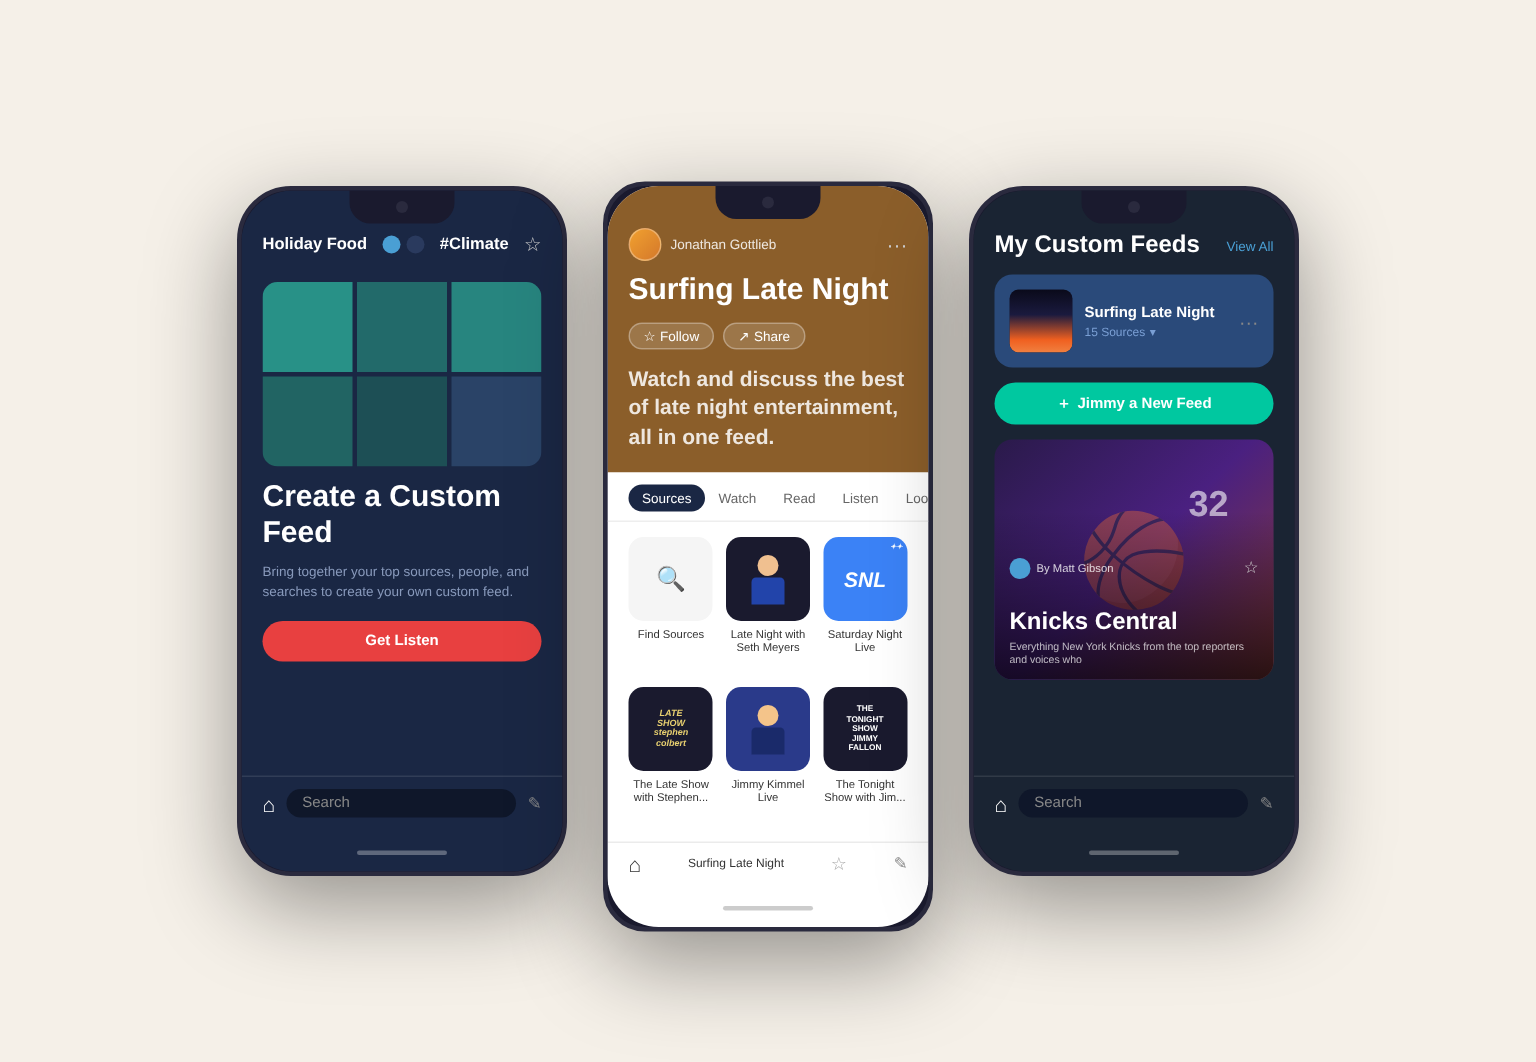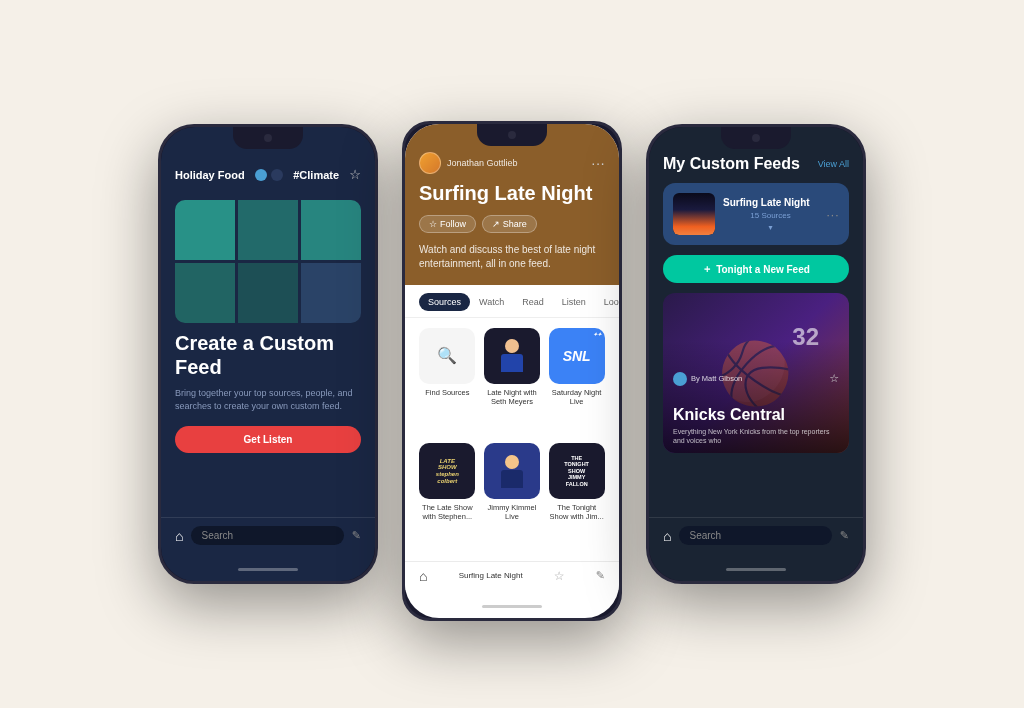--- a/index.html
+++ b/index.html
@@ -59,21 +59,21 @@
     }
 
     
     .phone1-screen {
       background: #1a2744;
     }
     .phone1-header {
       display: flex;
       align-items: center;
       justify-content: space-between;
-      padding: 40px 14px 10px;
+      padding: 28px 14px 10px;
     }
     .phone1-header-title {
       color: #fff;
       font-size: 11px;
       font-weight: 600;
     }
     .phone1-dots {
       display: flex;
       gap: 4px;
       align-items: center;
@@ -244,22 +244,23 @@
       border-radius: 14px;
       padding: 3px 9px;
       color: #fff;
       font-size: 9px;
       display: flex;
       align-items: center;
       gap: 3px;
     }
     .phone2-desc {
       color: rgba(255,255,255,0.85);
-      font-size: 10px;
+      font-size: 14px;
       line-height: 1.4;
+      font-weight: bold;
     }
     .phone2-tabs {
       display: flex;
       gap: 0;
       padding: 8px 14px 6px;
       border-bottom: 1px solid #eee;
       background: #fff;
     }
     .tab-item {
       padding: 4px 9px;
@@ -441,21 +442,20 @@
       font-size: 10px;
       font-weight: 600;
       margin-bottom: 3px;
     }
     .feed-sources {
       color: #7a9fd4;
       font-size: 8px;
       display: flex;
       align-items: center;
       gap: 3px;
-      flex-direction: column;
     }
     .feed-three-dots {
       color: #888;
       font-size: 13px;
     }
     .create-new-feed-btn {
       margin: 0 14px 10px;
       background: #00c8a0;
       border-radius: 20px;
       padding: 7px 0;
@@ -721,21 +721,21 @@
           <div class="feed-sources">
             <span>15 Sources</span>
             <span>▾</span>
           </div>
         </div>
         <span class="feed-three-dots">···</span>
       </div>
 
       <div class="create-new-feed-btn">
         <span>＋</span>
-        <span>Tonight a New Feed</span>
+        <span>Jimmy a New Feed</span>
       </div>
 
       <div class="knicks-card">
         <div class="knicks-img-bg">
           <span class="basketball-figure">🏀</span>
           <div class="knicks-number">32</div>
         </div>
         <div class="knicks-overlay"></div>
         <div class="knicks-content">
           <div class="knicks-author-row">

